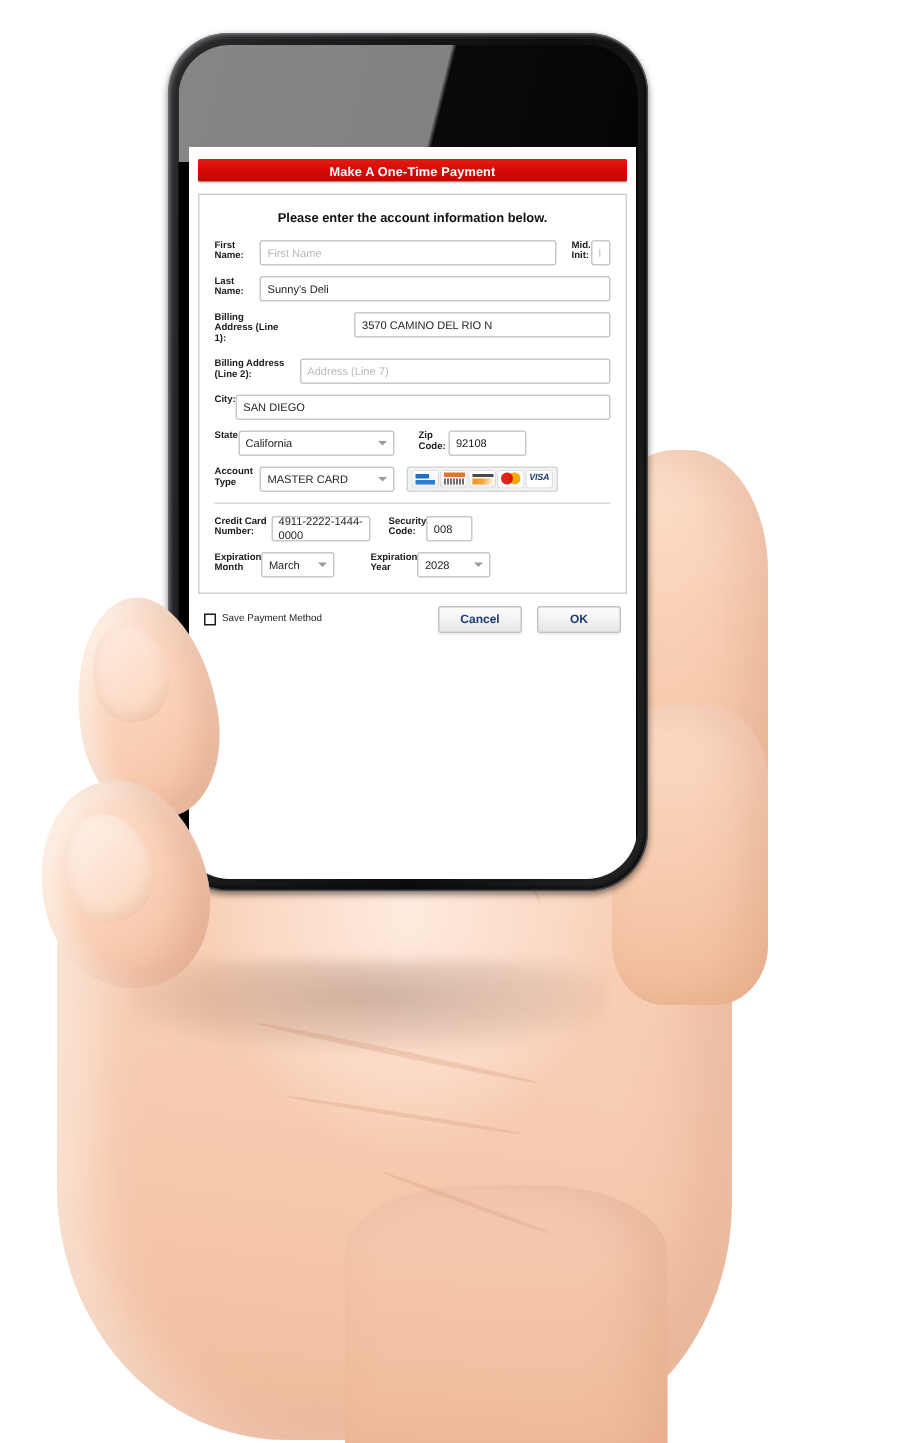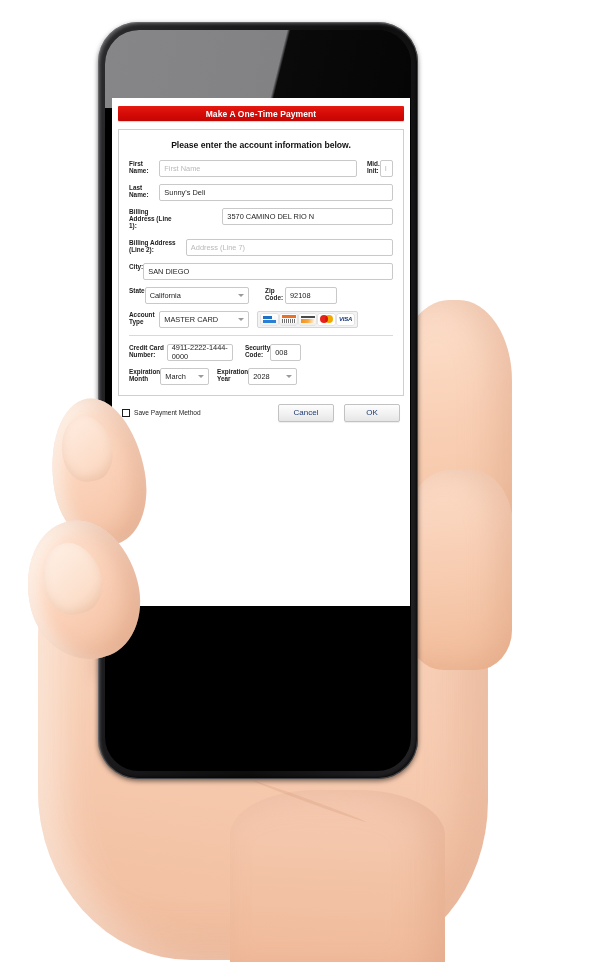--- a/index.html
+++ b/index.html
@@ -135,24 +135,24 @@
     width: 320px;
     height: 60px;
     background: radial-gradient(ellipse at 50% 40%, rgba(120,80,60,0.34) 0%, rgba(120,80,60,0.14) 52%, rgba(120,80,60,0) 78%);
     filter: blur(4px);
     pointer-events: none;
   }
 
   
   #phone {
     position: absolute;
-    left: 98px;
+    left: 112px;
     top: 22px;
     width: 320px;
-    height: 757px;
+    height: 572px;
     background: linear-gradient(100deg, #2b2b2d 0%, #1a1a1c 30%, #0d0d0e 62%, #242427 100%);
     border-radius: 40px;
     box-shadow: 0 2px 5px rgba(0,0,0,0.55),
                 inset 0 0 0 1px rgba(120,120,125,0.55),
                 inset 2px 2px 3px rgba(190,190,195,0.35),
                 inset -2px -2px 3px rgba(0,0,0,0.7);
     overflow: hidden;
   }
 
   
@@ -398,21 +398,21 @@
   }
   #footer-buttons { display: flex; gap: 10px; }
   .btn {
     min-width: 54px;
     height: 16px;
     border: 1px solid #c2c2c2;
     border-radius: 2px;
     background: linear-gradient(180deg, #fdfdfd 0%, #f2f2f2 52%, #e6e6e6 100%);
     color: #1c3a73;
     font-size: 8px;
-    font-weight: normal;
+    font-weight: bold;
     display: flex;
     align-items: center;
     justify-content: center;
     font-family: "Liberation Sans", sans-serif;
     box-shadow: 0 1px 1px rgba(0,0,0,0.07);
   }
 </style>
 </head>
 <body>
 
@@ -533,21 +533,21 @@
           </div>
 
           <div class="row" style="margin-bottom:2px;">
             <div class="col" style="width:80px;">
               <div class="field-label">Expiration Month</div>
               <div class="select-input w-full">
                 <span>March</span>
                 <span class="caret"></span>
               </div>
             </div>
-            <div class="col" style="width:80px;margin-left:8px;">
+            <div class="col" style="width:80px;margin-left:24px;">
               <div class="field-label">Expiration Year</div>
               <div class="select-input w-full">
                 <span>2028</span>
                 <span class="caret"></span>
               </div>
             </div>
           </div>
 
         </div>
 

